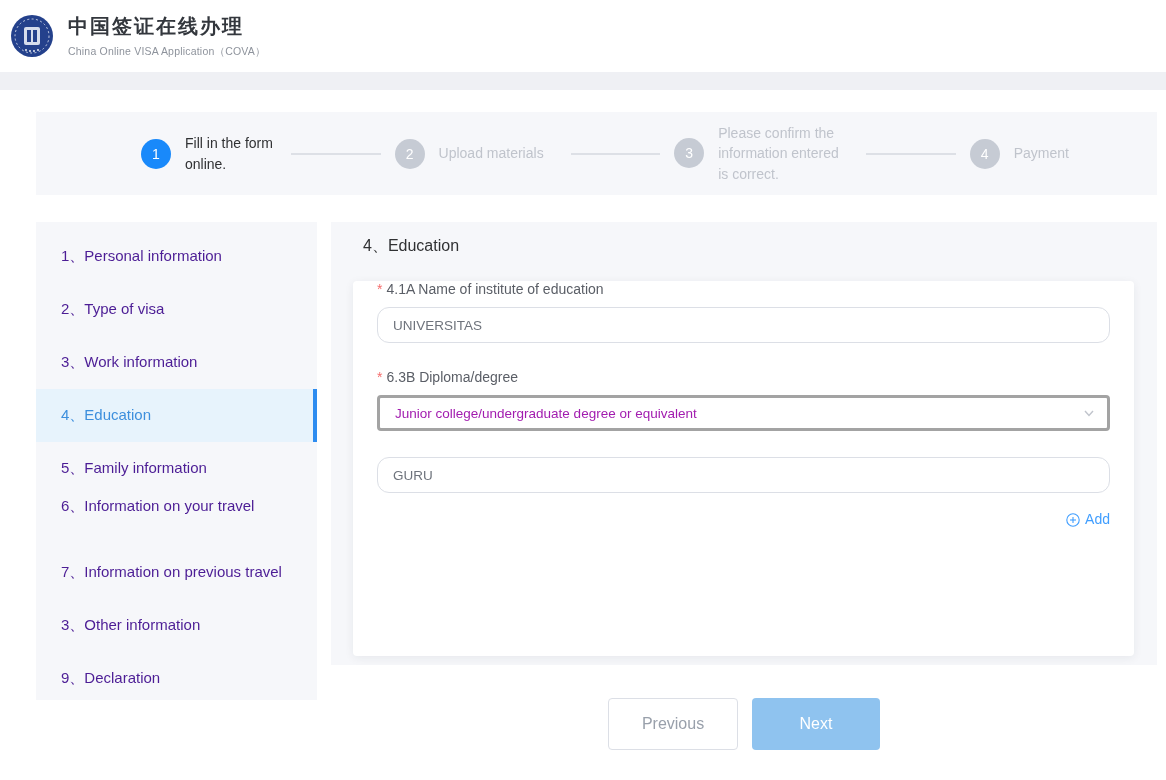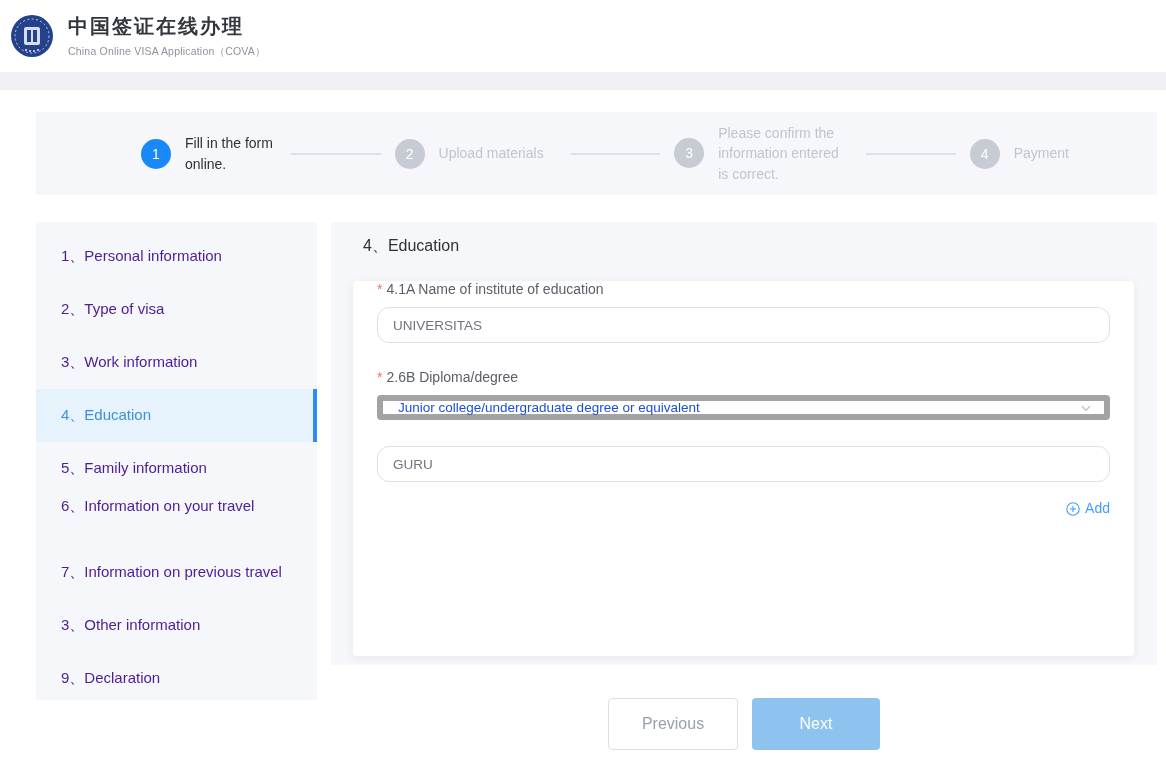--- a/index.html
+++ b/index.html
@@ -53,23 +53,23 @@
   .chk-box { width:14px; height:14px; border:1px solid #D8DCE3; border-radius:2px; background:#fff; }
   .chk-label { font-size:13px; color:#5F646C; }
 
   .card-body { padding:0 24px 18px; }
   .field { margin-top:26px; }
   .field:first-child { margin-top:24px; }
   .field .fld-label { display:block; margin-bottom:10px; }
   .text-input { width:100%; height:36px; border:1px solid #DCDFE6; border-radius:12px;
                 padding:0 15px; font-size:13.5px; color:#6E737C; background:#fff; outline:none;
                 font-family:"Liberation Sans","DejaVu Sans",sans-serif; }
-  .select { width:100%; height:25px; border:6px solid #a3a3a3; border-radius:4px; background:#fff;
+  .select { width:100%; height:36px; border:3px solid #a3a3a3; border-radius:4px; background:#fff;
             display:flex; align-items:center; justify-content:space-between; padding:0 12px 0 15px;
-            font-size:13.5px; color:#1d4ed8; cursor:pointer; }
+            font-size:13.5px; color:#a21caf; cursor:pointer; }
   .chevron { width:12px; height:12px; flex:0 0 auto; }
 
   .add-row { margin-top:18px; display:flex; justify-content:flex-end; }
   .add-link { display:flex; align-items:flex-end; gap:5px; color:#409EFF; font-size:14px; cursor:pointer; }
   .plus-icon { width:14px; height:14px; }
 
   .btn-row { margin-top:33px; display:flex; justify-content:center; gap:14px; }
   .btn { height:52px; border-radius:4px; font-size:16px; cursor:pointer;
          font-family:"Liberation Sans","DejaVu Sans",sans-serif; }
   .btn-prev { width:130px; background:#fff; border:1px solid #DCDFE6; color:#99A0AB; }
@@ -145,21 +145,21 @@
           <div class="card-body">
             <div class="field">
               <span class="fld-label">
                 <span class="req">*</span><span>4.1A Name of institute of education</span>
               </span>
               <input class="text-input" type="text" value="UNIVERSITAS" style="">
             </div>
 
             <div class="field">
               <span class="fld-label">
-                <span class="req">*</span><span>2.6B Diploma/degree</span>
+                <span class="req">*</span><span>6.3B Diploma/degree</span>
               </span>
               <div class="select">
                 <span>Junior college/undergraduate degree or equivalent</span>
                 <svg class="chevron" viewBox="0 0 12 12">
                   <polyline points="2,4 6,8.5 10,4" fill="none" stroke="#C0C4CC" stroke-width="1.4"></polyline>
                 </svg>
               </div>
             </div>
 
             <div class="field">

